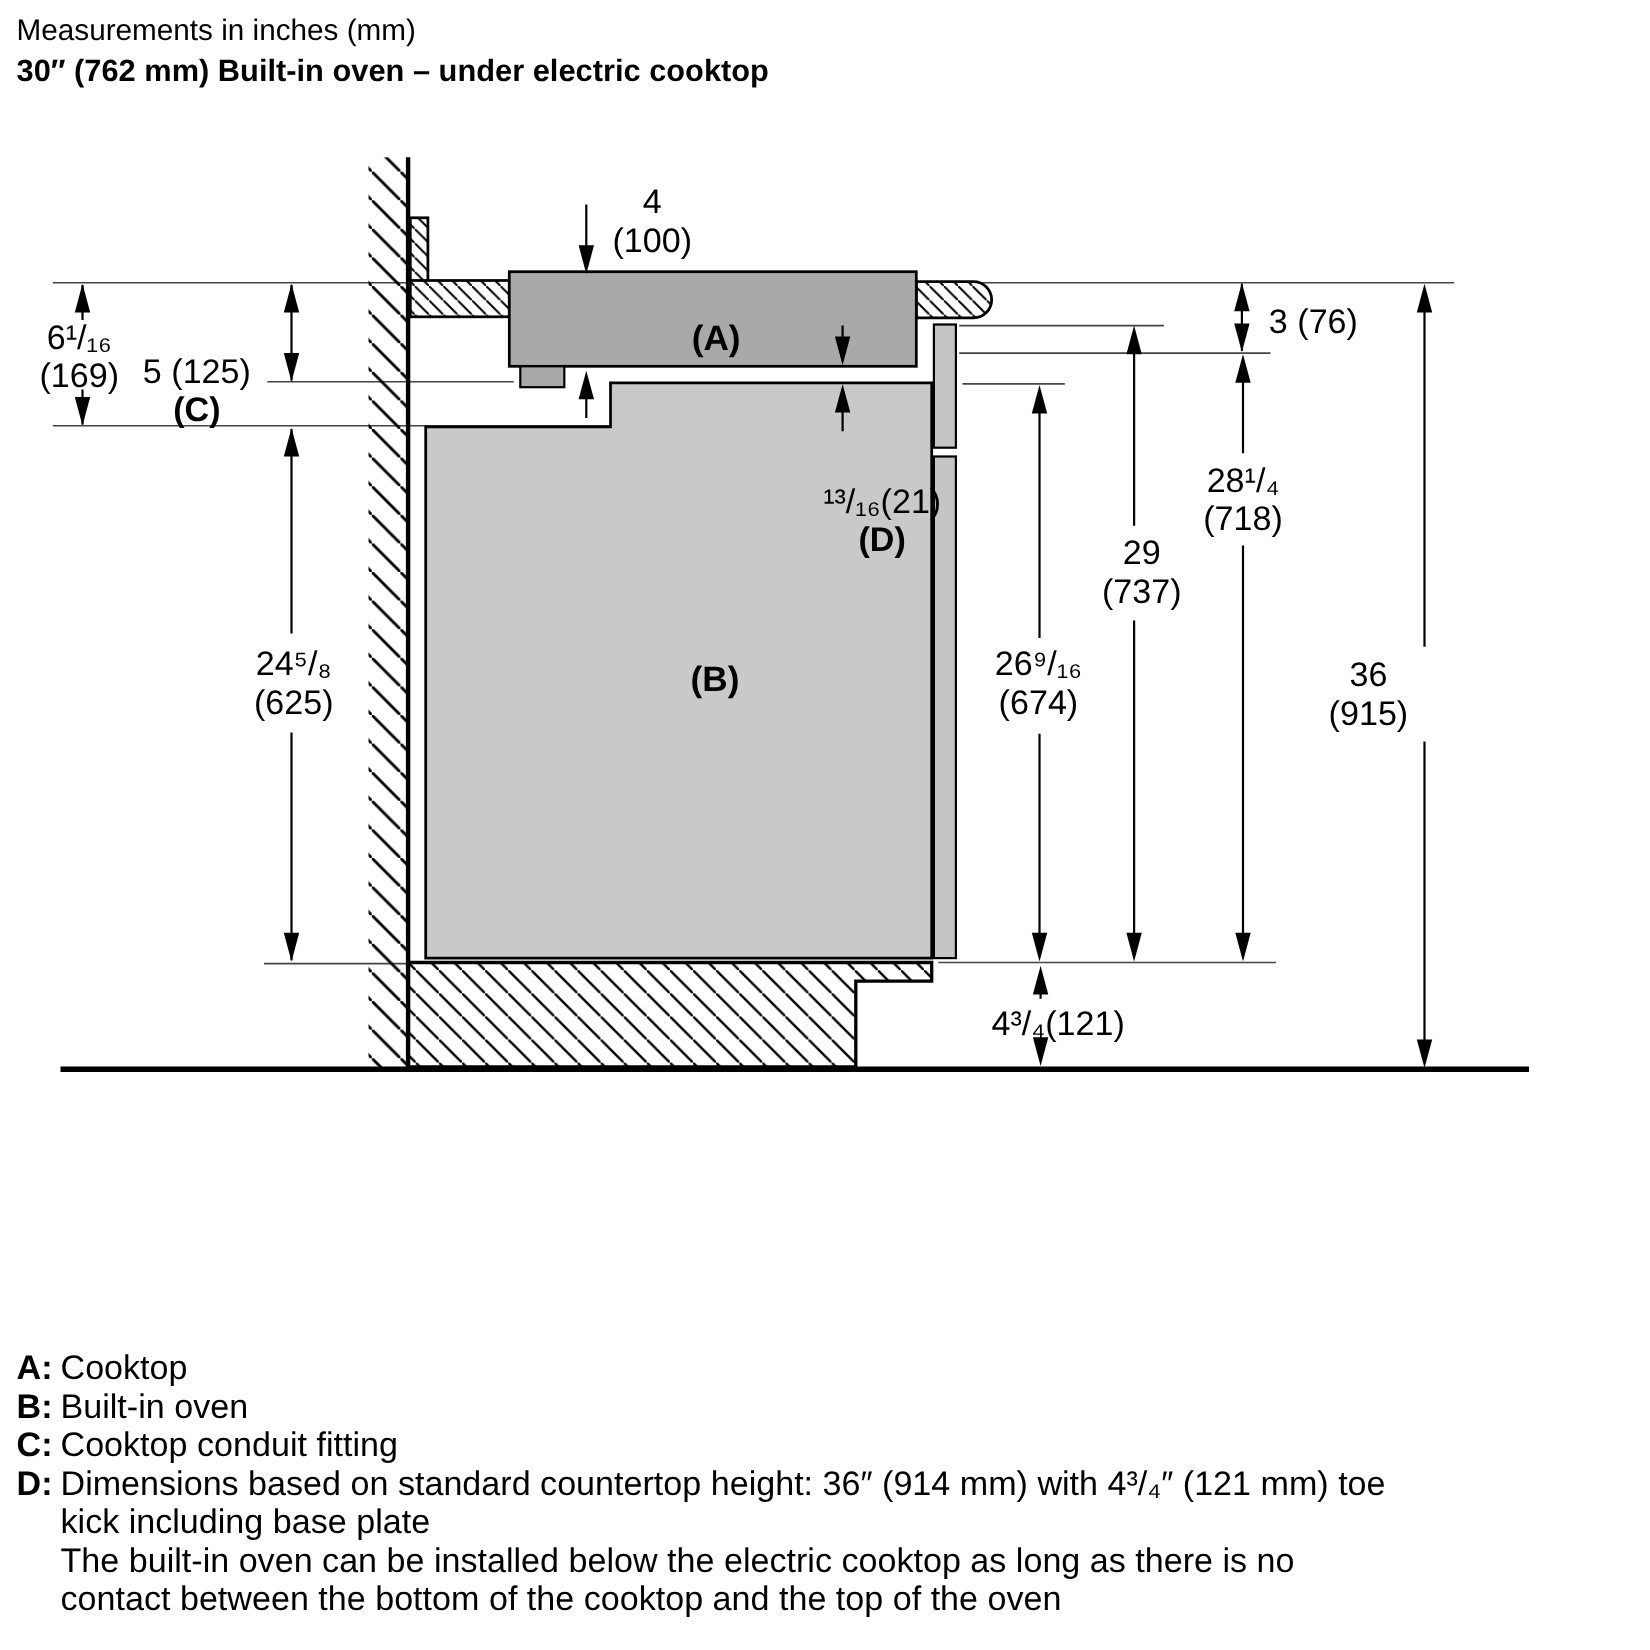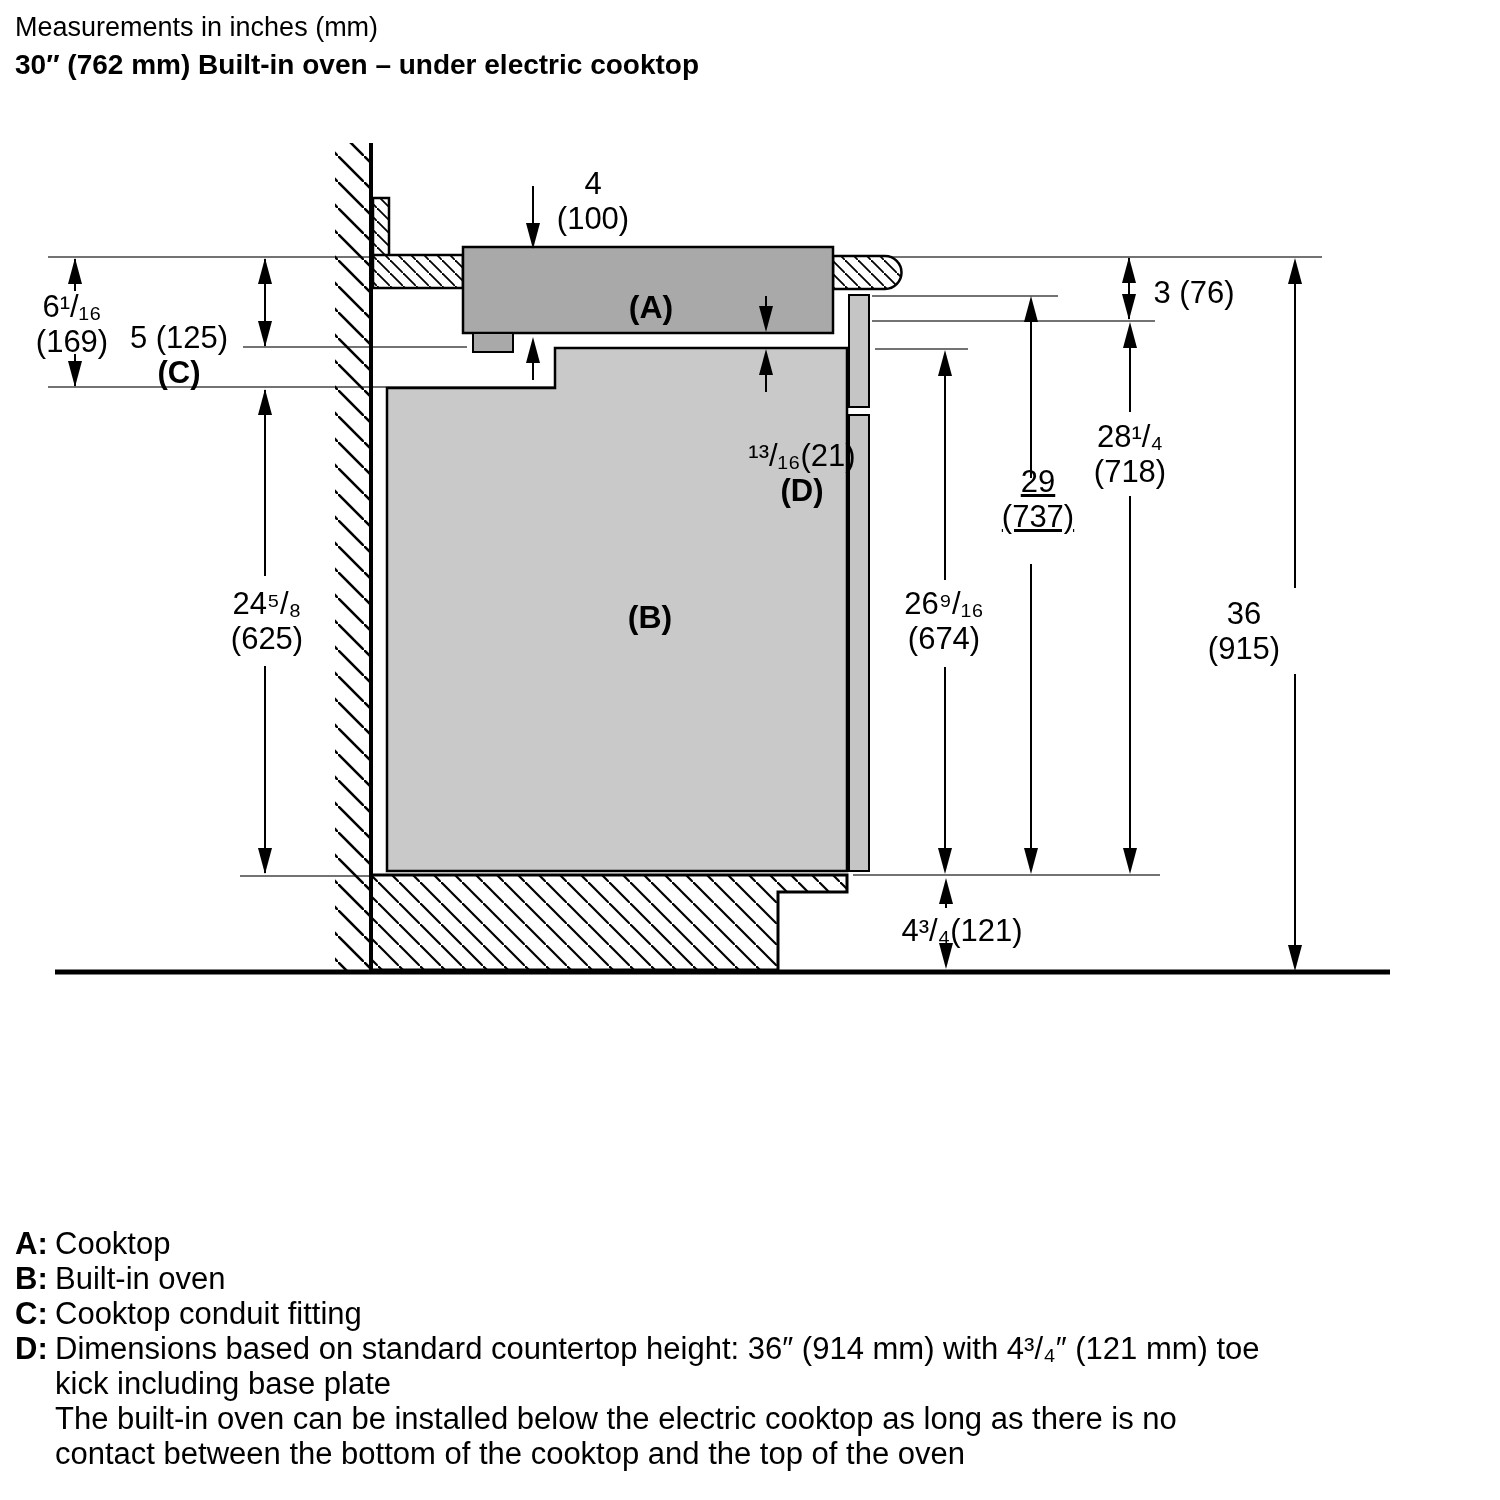--- a/index.html
+++ b/index.html
@@ -170,21 +170,21 @@
 <div class="dl" style="left:187px;top:586px;width:160px;">
   <div>24⁵/₈</div>
   <div>(625)</div>
 </div>
 
 <div class="dl" style="left:864px;top:586px;width:160px;">
   <div>26⁹/₁₆</div>
   <div>(674)</div>
 </div>
 
-<div class="dl" style="left:958px;top:464px;width:160px;text-decoration:underline;">
+<div class="dl" style="left:958px;top:485px;width:160px;">
   <div>29</div>
   <div>(737)</div>
 </div>
 
 <div class="dl" style="left:1050px;top:419px;width:160px;">
   <div>28¹/₄</div>
   <div>(718)</div>
 </div>
 
 <div class="dl" style="left:1114px;top:275px;width:160px;">3 (76)</div>

